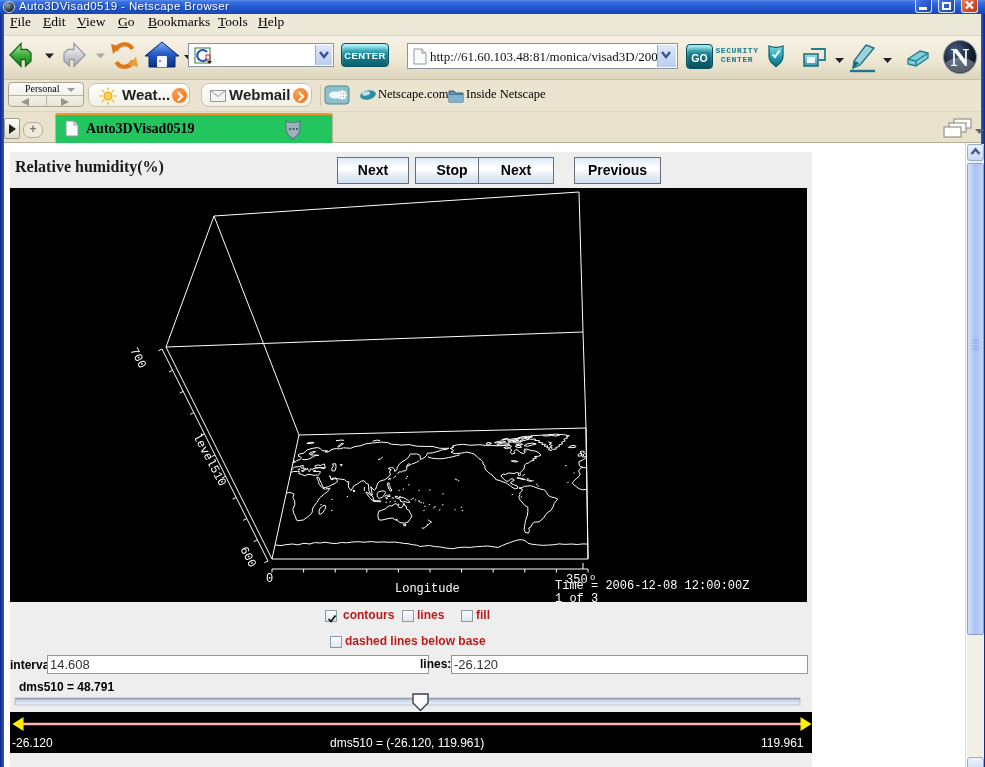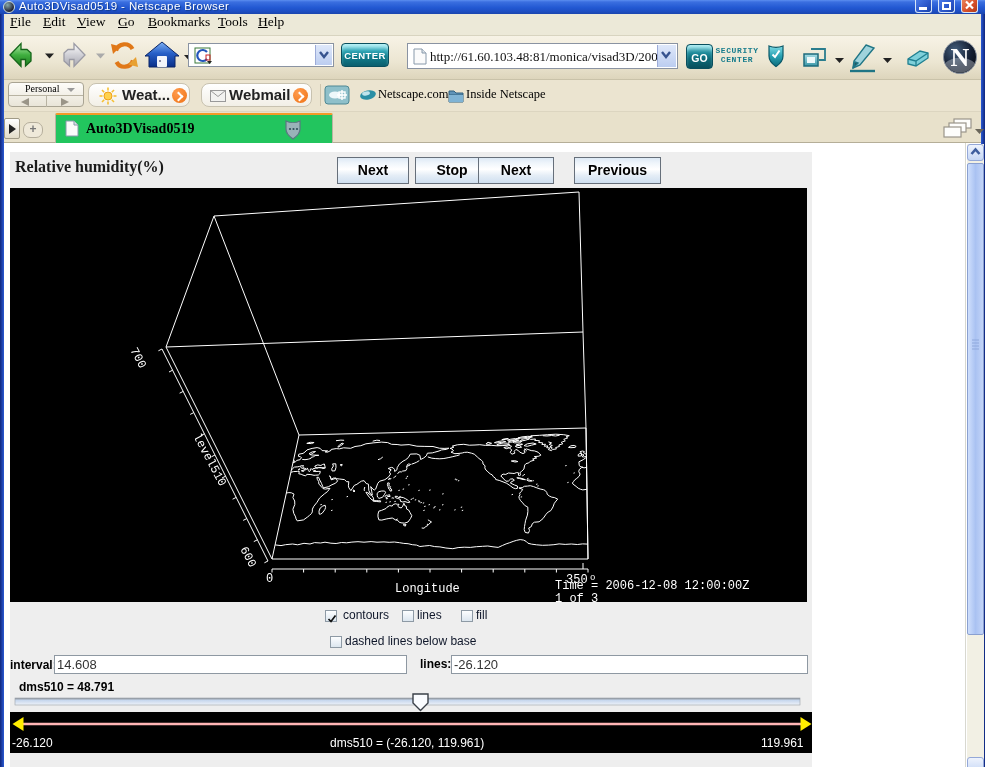--- a/index.html
+++ b/index.html
@@ -61,21 +61,21 @@
 #plusbtn{left:19px;top:10px;width:20px;height:16px;background:#efe9d9;border:1px solid #b5ae9c;border-radius:7px;
  color:#777;font-size:12px;font-weight:bold;text-align:center;line-height:13px}
 
 #content{left:4px;top:143px;width:961px;height:624px;background:#fff}
 #page{position:absolute;left:6px;top:9px;width:802px;height:615px;background:#eeeeee}
 #ptitle{left:5px;top:6px;font-family:"Liberation Serif",serif;font-weight:bold;font-size:16px;color:#1a1a1a}
 .jbtn{top:5px;height:27px;border:1px solid #666f7a;
  background:linear-gradient(#dde9f5 0%,#eff5fb 20%,#ffffff 45%,#e4edf6 70%,#cfdff0 100%);
  font-size:14px;font-weight:bold;color:#000;text-align:center;line-height:25px}
 #plot{left:0px;top:36px;width:797px;height:414px;background:#000}
-.cbrow{font-size:12px;font-weight:normal;color:#0f172a}
+.cbrow{font-size:12px;font-weight:bold;color:#b91c1c}
 .cb{position:absolute;width:12px;height:12px;border:1px solid #8e9aa5;background:linear-gradient(#fdfeff,#dce6ef)}
 .jfield{position:absolute;background:#fff;border:1px solid #8e98a2;font-size:13px;color:#333;
  line-height:17px;padding-left:2px}
 .blab{position:absolute;font-size:12px;font-weight:bold;color:#000}
 #rangew{left:0px;top:560px;width:802px;height:41px;background:#000}
 #rangew .wlab{position:absolute;color:#fff;font-size:12px;top:24px}
 </style></head>
 <body>
 <div class="abs" id="titlebar">
   <div class="abs ticon"></div>
@@ -352,21 +352,21 @@
           <path d="M2.5 6 L5 8.5 L9.5 2.5" stroke="#111" stroke-width="1.7" fill="none"></path>
         </svg></div>
 <span class="abs cbrow" style="left:333px;top:456px">contours</span>
 <div class="abs cb" style="left:392px;top:458px"></div>
 <span class="abs cbrow" style="left:407px;top:456px">lines</span>
 <div class="abs cb" style="left:451px;top:458px"></div>
 <span class="abs cbrow" style="left:466px;top:456px">fill</span>
 <div class="abs cb" style="left:320px;top:484px"></div>
 <span class="abs cbrow" style="left:335px;top:482px">dashed lines below base</span>
 <span class="abs blab" style="left:0px;top:506px">interval:</span>
-<div class="jfield" style="left:44px;top:503px;width:353px;height:19px">14.608</div>
+<div class="jfield" style="left:37px;top:503px;width:382px;height:19px">14.608</div>
 <span class="abs blab" style="left:410px;top:505px">lines:</span>
 <div class="jfield" style="left:441px;top:503px;width:357px;height:19px">-26.120</div>
 <span class="abs blab" style="left:9px;top:528px">dms510 = 48.791</span>
 <svg class="abs" style="left:0px;top:540px" width="802" height="20" viewBox="0 0 802 20">
 <defs>
           <linearGradient id="gtrack" x1="0" y1="0" x2="0" y2="1">
 <stop offset="0" stop-color="#8a8f96"></stop>
             <stop offset="0.35" stop-color="#c8d8ee"></stop>
             <stop offset="1" stop-color="#eef2f8"></stop>
 </linearGradient>

